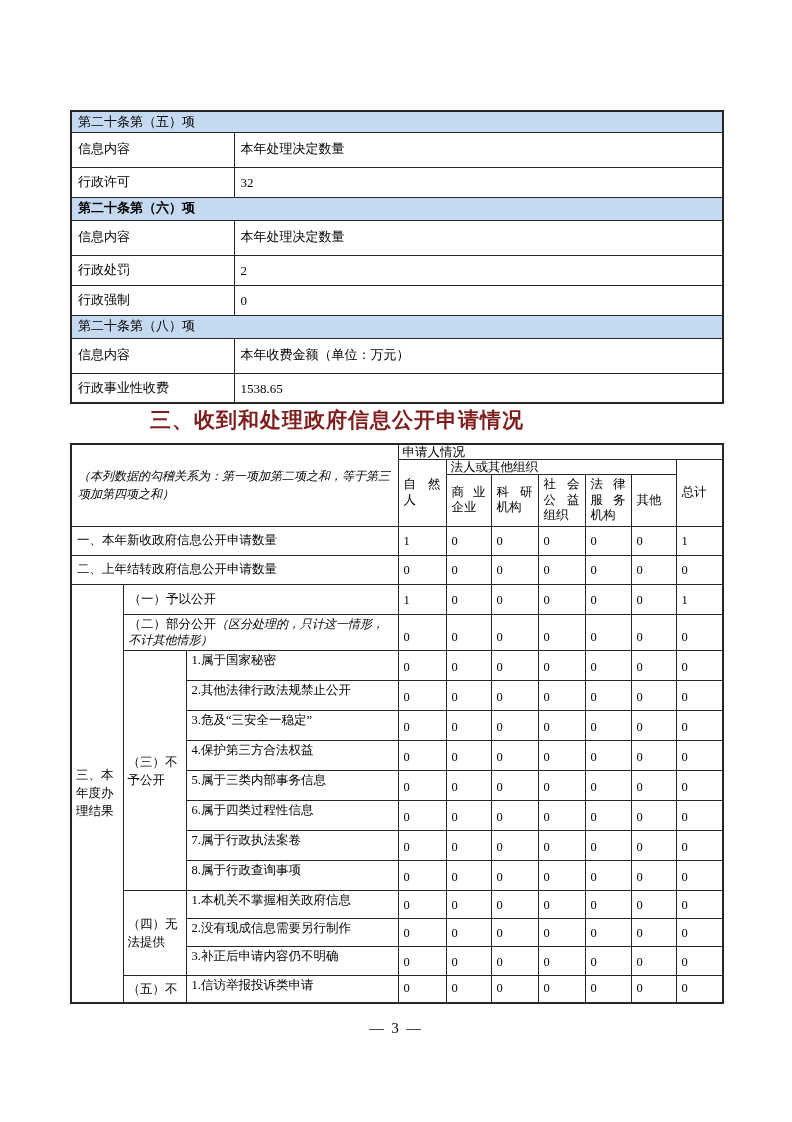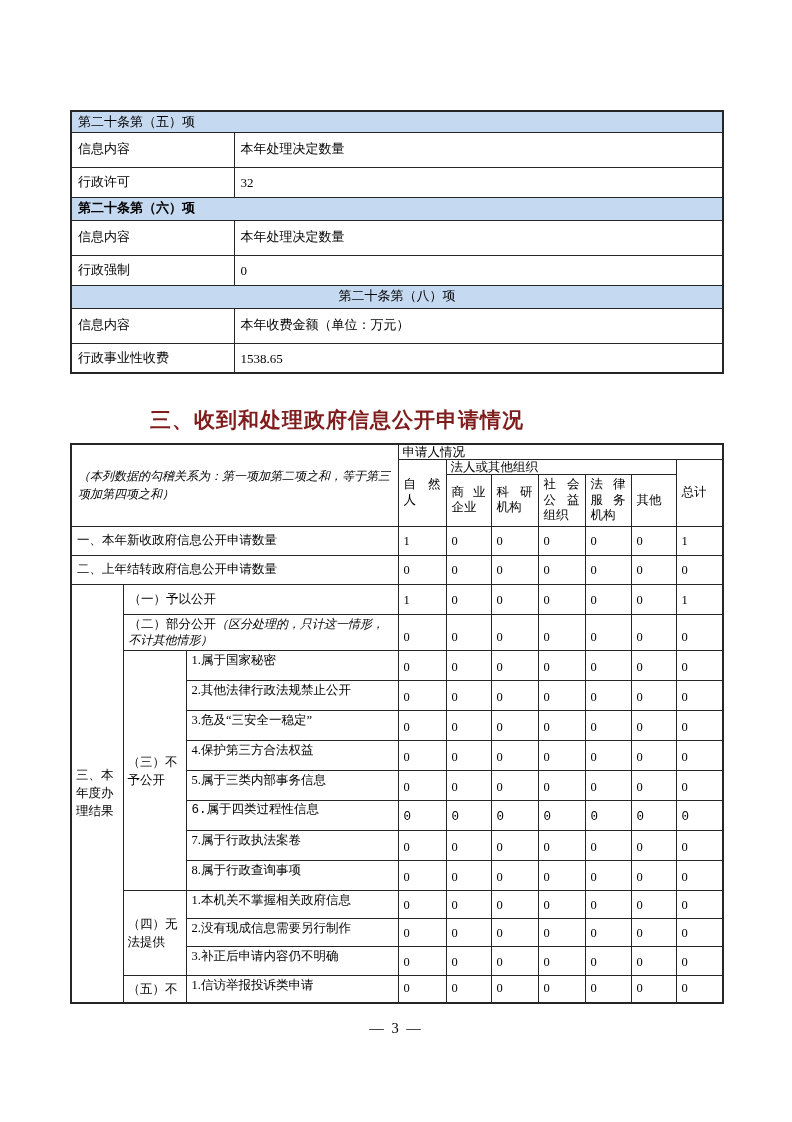--- a/index.html
+++ b/index.html
@@ -115,24 +115,28 @@
           <td class="value">32</td>
         </tr>
         <tr style="height: 23px; font-weight: bold;">
           <td class="sechdr" colspan="2">第二十条第（六）项</td>
         </tr>
         <tr class="infrow" style="height: 35px;">
           <td class="lbl">信息内容</td>
           <td class="value">本年处理决定数量</td>
         </tr>
         <tr style="height: 30px;">
+          <td class="lbl">行政处罚</td>
+          <td class="value">2</td>
+        </tr>
+        <tr style="height: 30px;">
           <td class="lbl">行政强制</td>
           <td class="value">0</td>
         </tr>
-        <tr style="height: 23px; text-align: center;">
+        <tr style="height: 23px;">
           <td class="sechdr" colspan="2">第二十条第（八）项</td>
         </tr>
         <tr class="infrow" style="height: 35px;">
           <td class="lbl">信息内容</td>
           <td class="value">本年收费金额（单位：万元）</td>
         </tr>
         <tr style="height: 30px;">
           <td class="lbl">行政事业性收费</td>
           <td class="value">1538.65</td>
         </tr>
@@ -256,21 +260,21 @@
         <tr style="height: 30px;">
           <td class="item-label">5.属于三类内部事务信息</td>
           <td class="val">0</td>
           <td class="val">0</td>
           <td class="val">0</td>
           <td class="val">0</td>
           <td class="val">0</td>
           <td class="val">0</td>
           <td class="val">0</td>
         </tr>
-        <tr style="height: 30px; font-family: Liberation Mono, monospace;">
+        <tr style="height: 30px;">
           <td class="item-label">6.属于四类过程性信息</td>
           <td class="val">0</td>
           <td class="val">0</td>
           <td class="val">0</td>
           <td class="val">0</td>
           <td class="val">0</td>
           <td class="val">0</td>
           <td class="val">0</td>
         </tr>
         <tr style="height: 30px;">

